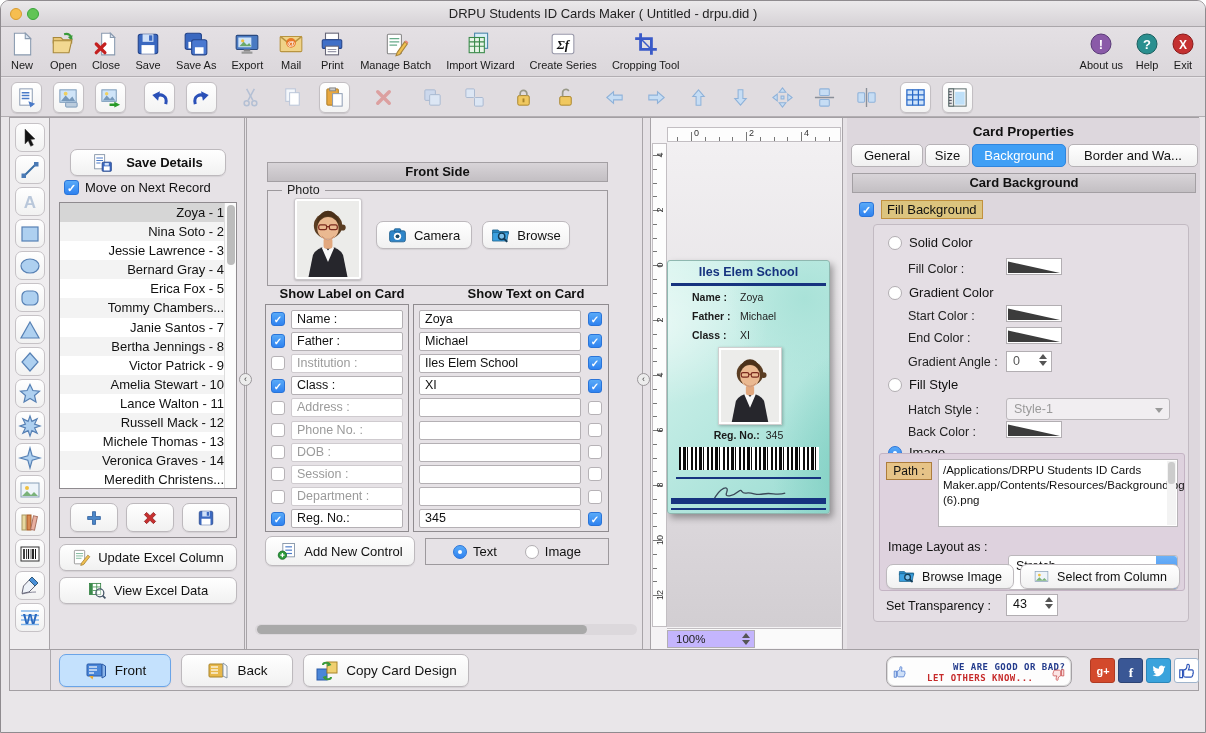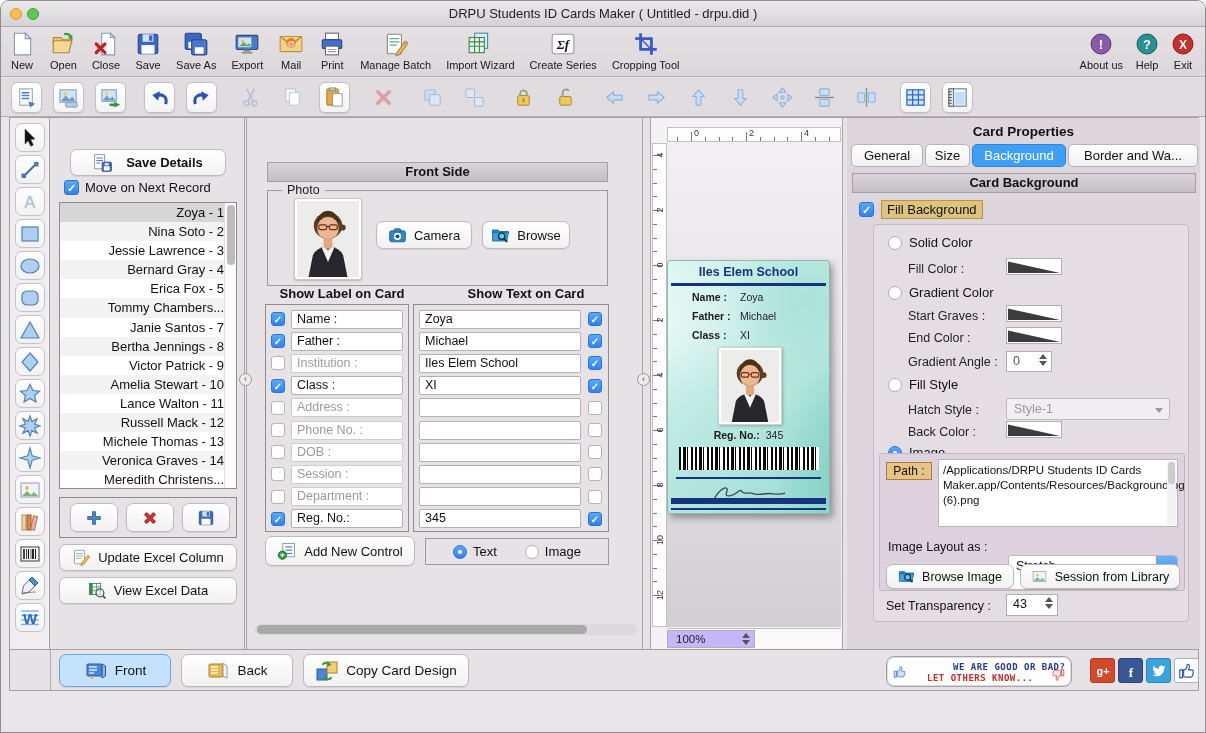--- a/index.html
+++ b/index.html
@@ -1138,21 +1138,21 @@
             <span>Solid Color</span>
           </div>
         <div class="plbl" style="left:34px;top:37px;">Fill Color :</div>
         <div class="swatch" style="left:132px;top:33px;">
             <div class="swtri"></div>
           </div>
         <div class="prow" style="left:14px;top:60px;">
             <span class="radio"></span>
             <span>Gradient Color</span>
           </div>
-        <div class="plbl" style="left:34px;top:84px;">Start Graves :</div>
+        <div class="plbl" style="left:34px;top:84px;">Start Color :</div>
         <div class="swatch" style="left:132px;top:80px;">
             <div class="swtri"></div>
           </div>
         <div class="plbl" style="left:34px;top:106px;">End Color :</div>
         <div class="swatch" style="left:132px;top:102px;">
             <div class="swtri"></div>
           </div>
         <div class="plbl" style="left:34px;top:130px;">Gradient Angle :</div>
         <div class="numbox" style="left:132px;top:126px;width:46px;height:21px;">
           <span>0</span>
@@ -1201,21 +1201,21 @@
             <span>Browse Image</span>
           </div>
           <div class="btn" id="btn-selectlib">
             <span>
                 <svg width="17" height="17" viewBox="0 0 24 24">
                   <rect x="3" y="5" width="18" height="14" fill="#eef4fa" stroke="#88a0b8"></rect>
                   <circle cx="9" cy="10" r="2" fill="#f0c040"></circle>
                   <path d="M4 18l5-5 4 4 3-3 4 4z" fill="#7ab27a"></path>
                 </svg>
               </span>
-            <span>Session from Library</span>
+            <span>Select from Column</span>
           </div>
         </div>
         <div id="transplbl">Set Transparency :</div>
         <div class="numbox" id="transpbox">
           <span>43</span>
           <span class="spin">
               <span class="sp-u"></span>
               <span class="sp-d"></span>
             </span>
         </div>

